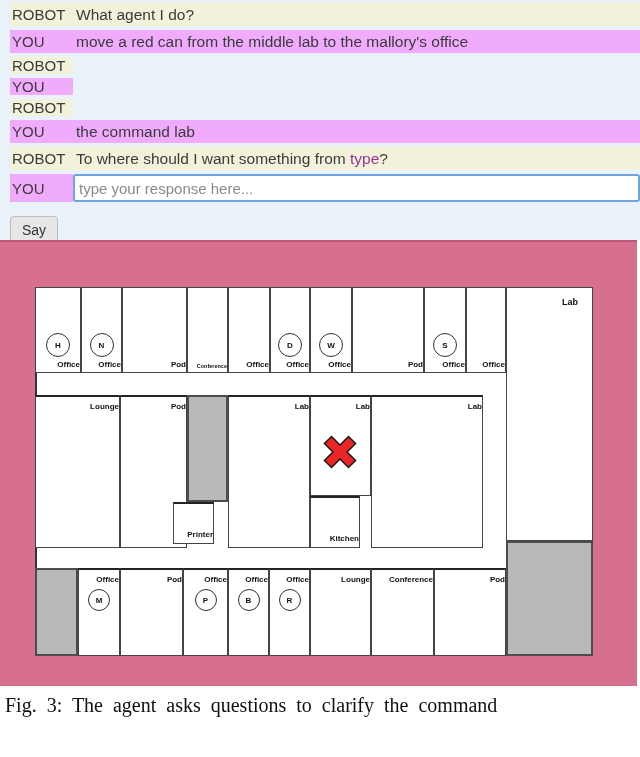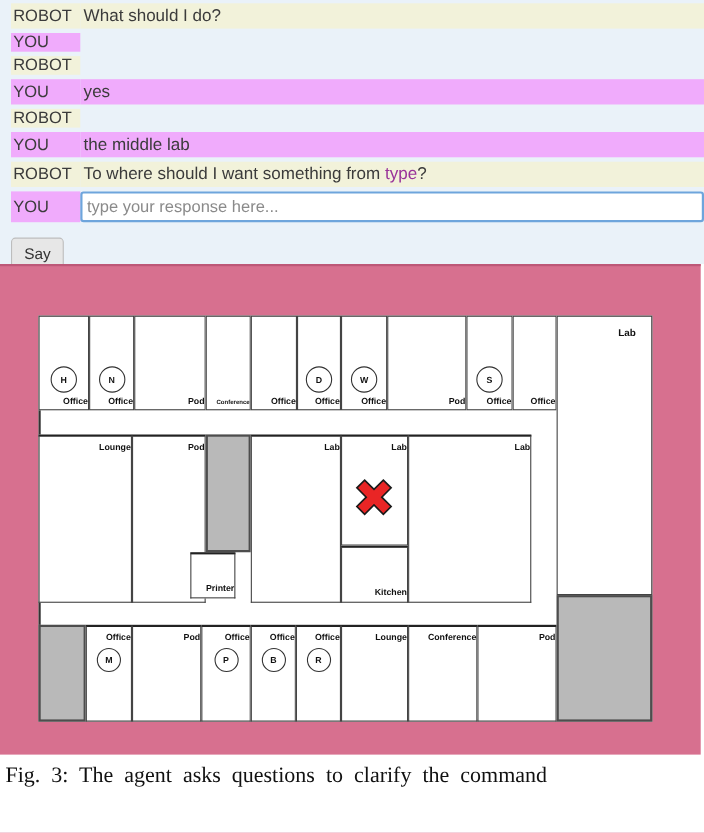--- a/index.html
+++ b/index.html
@@ -51,38 +51,38 @@
            font-size:20px;line-height:26px;color:#111;word-spacing:5px;
            white-space:nowrap;overflow:hidden;}
 </style>
 </head>
 <body>
 
 <div class="chat">
   <div id="chat-rows">
       <div class="crow">
         <span class="spk robot">ROBOT</span>
-        <div class="msg robot"><span>What should I do?</span></div>
+        <div class="msg robot"><span>What agent I do?</span></div>
+      </div>
+      <div class="crow">
+        <span class="spk you">YOU</span>
+        <div class="msg you"><span>move a red can from the middle lab to the mallory's office</span></div>
+      </div>
+      <div class="crow">
+        <span class="spk robot">ROBOT</span>
       </div>
       <div class="crow">
         <span class="spk you">YOU</span>
       </div>
       <div class="crow">
         <span class="spk robot">ROBOT</span>
       </div>
       <div class="crow">
         <span class="spk you">YOU</span>
-        <div class="msg you"><span>yes</span></div>
-      </div>
-      <div class="crow">
-        <span class="spk robot">ROBOT</span>
-      </div>
-      <div class="crow">
-        <span class="spk you">YOU</span>
-        <div class="msg you"><span>the middle lab</span></div>
+        <div class="msg you"><span>the command lab</span></div>
       </div>
       <div class="crow">
         <span class="spk robot">ROBOT</span>
         <div class="msg robot"><span>To where should I want something from </span><span class="link">type</span><span>?</span></div>
       </div>
     </div>
   <div class="crow">
     <span class="spk you">YOU</span>
     <input class="chat-input" placeholder="type your response here..." style="">
   </div>
@@ -139,21 +139,21 @@
       <div class="room band-mid gray" style="left: 187px; top: 153px; width: 41px; height: 107px;"></div>
       <div class="room band-mid" style="left: 173px; top: 260px; width: 41px; height: 42px;">
         <span class="rlabel low">Printer</span>
       </div>
       <div class="room band-mid" style="left: 228px; top: 153px; width: 82px; height: 153px;">
         <span class="rlabel">Lab</span>
       </div>
       <div class="room band-mid" style="left: 310px; top: 153px; width: 61px; height: 101px;">
         <span class="rlabel">Lab</span>
       </div>
-      <div class="room band-mid" style="left: 310px; top: 254px; width: 61px; height: 52px;">
+      <div class="room band-mid" style="left: 310px; top: 254px; width: 50px; height: 52px;">
         <span class="rlabel low">Kitchen</span>
       </div>
       <div class="room band-mid" style="left: 371px; top: 153px; width: 112px; height: 153px;">
         <span class="rlabel">Lab</span>
       </div>
       <div class="room band-bottom gray" style="left: 35px; top: 326px; width: 43px; height: 88px;"></div>
       <div class="room band-bottom" style="left: 78px; top: 326px; width: 42px; height: 88px;">
         <span class="rlabel">Office</span>
         <div class="circle">M</div>
       </div>

